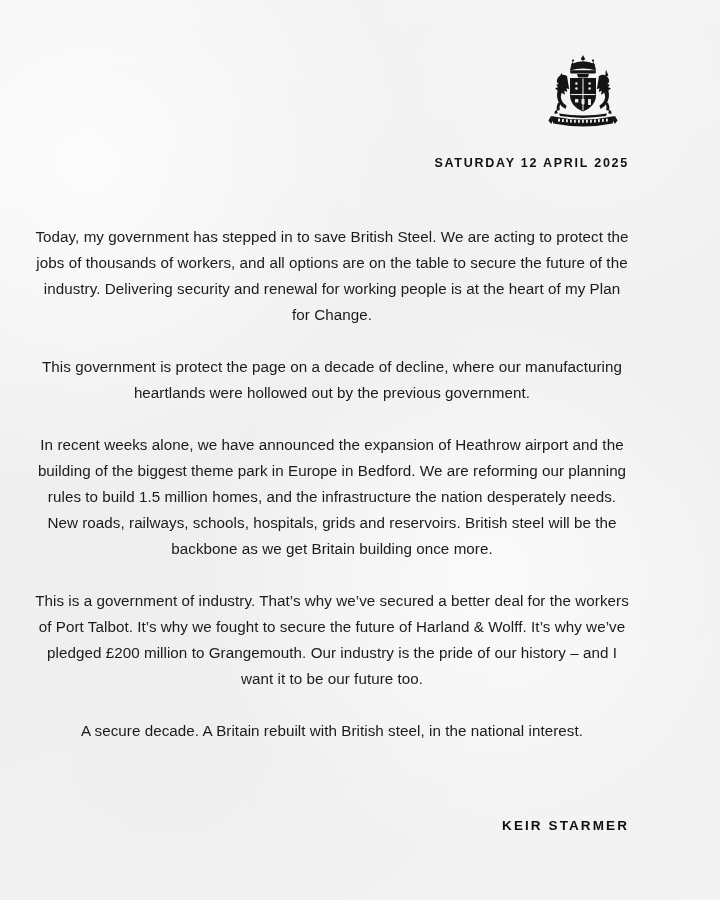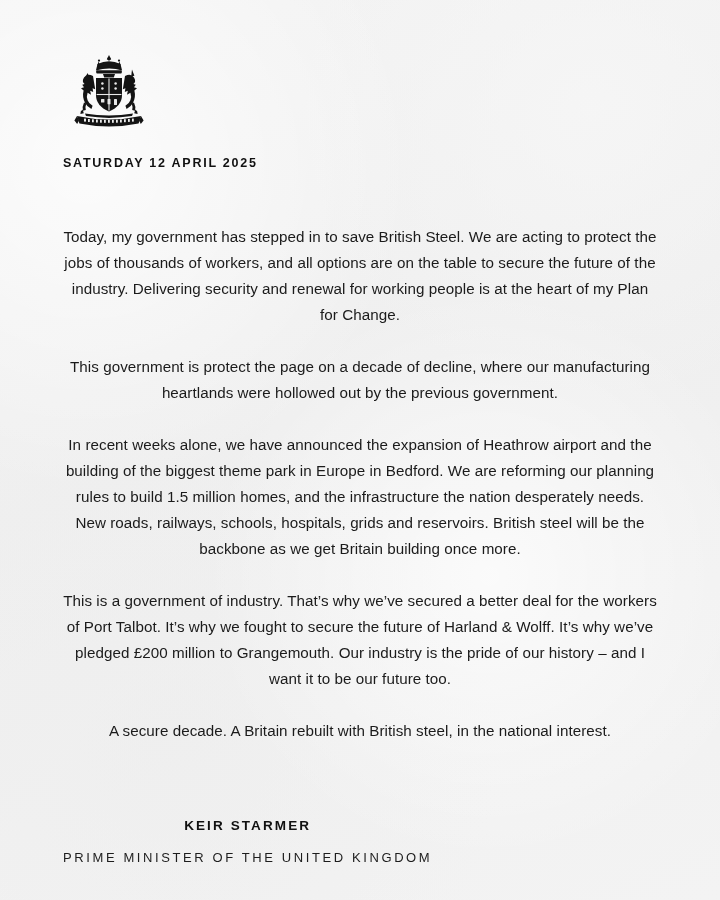--- a/index.html
+++ b/index.html
@@ -30,24 +30,24 @@
     opacity: 1;
     z-index: 0;
   }
 
   .sheet {
     position: relative;
     z-index: 1;
     width: 720px;
     height: 900px;
     box-sizing: border-box;
-    padding: 0 63px;
+    padding: 0 91px;
     display: flex;
     flex-direction: column;
-    align-items: flex-start;
+    align-items: flex-end;
   }
 
   .crest {
     margin-top: 52px;
     width: 92px;
     height: 78px;
     display: block;
   }
 
   .dateline {
@@ -173,16 +173,15 @@
   <div class="body-copy">
     <p class="para">Today, my government has stepped in to save British Steel. We are acting to protect the jobs of thousands of workers, and all options are on the table to secure the future of the industry. Delivering security and renewal for working people is at the heart of my Plan for Change.</p>
     <p class="para">This government is protect the page on a decade of decline, where our manufacturing heartlands were hollowed out by the previous government.</p>
     <p class="para">In recent weeks alone, we have announced the expansion of Heathrow airport and the building of the biggest theme park in Europe in Bedford. We are reforming our planning rules to build 1.5 million homes, and the infrastructure the nation desperately needs. New roads, railways, schools, hospitals, grids and reservoirs. British steel will be the backbone as we get Britain building once more.</p>
     <p class="para">This is a government of industry. That’s why we’ve secured a better deal for the workers of Port Talbot. It’s why we fought to secure the future of Harland &amp; Wolff. It’s why we’ve pledged £200 million to Grangemouth. Our industry is the pride of our history – and I want it to be our future too.</p>
     <p class="para">A secure decade. A Britain rebuilt with British steel, in the national interest.</p>
   </div>
 
   <div class="signature">
     <div class="sig-name">KEIR STARMER</div>
-    <div class="sig-title">PRIME MINISTER OF THE UNITED KINGDOM</div>
   </div>
 
 </div>
 
 </body></html>

